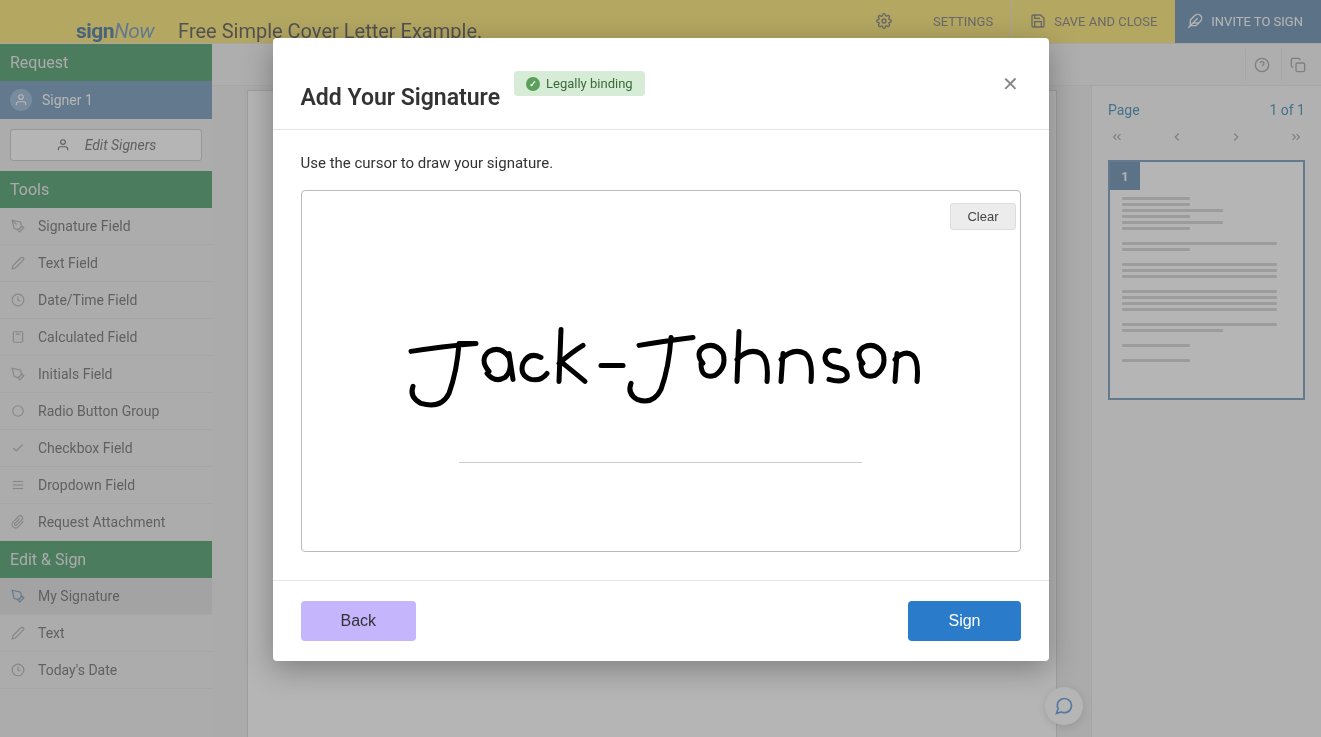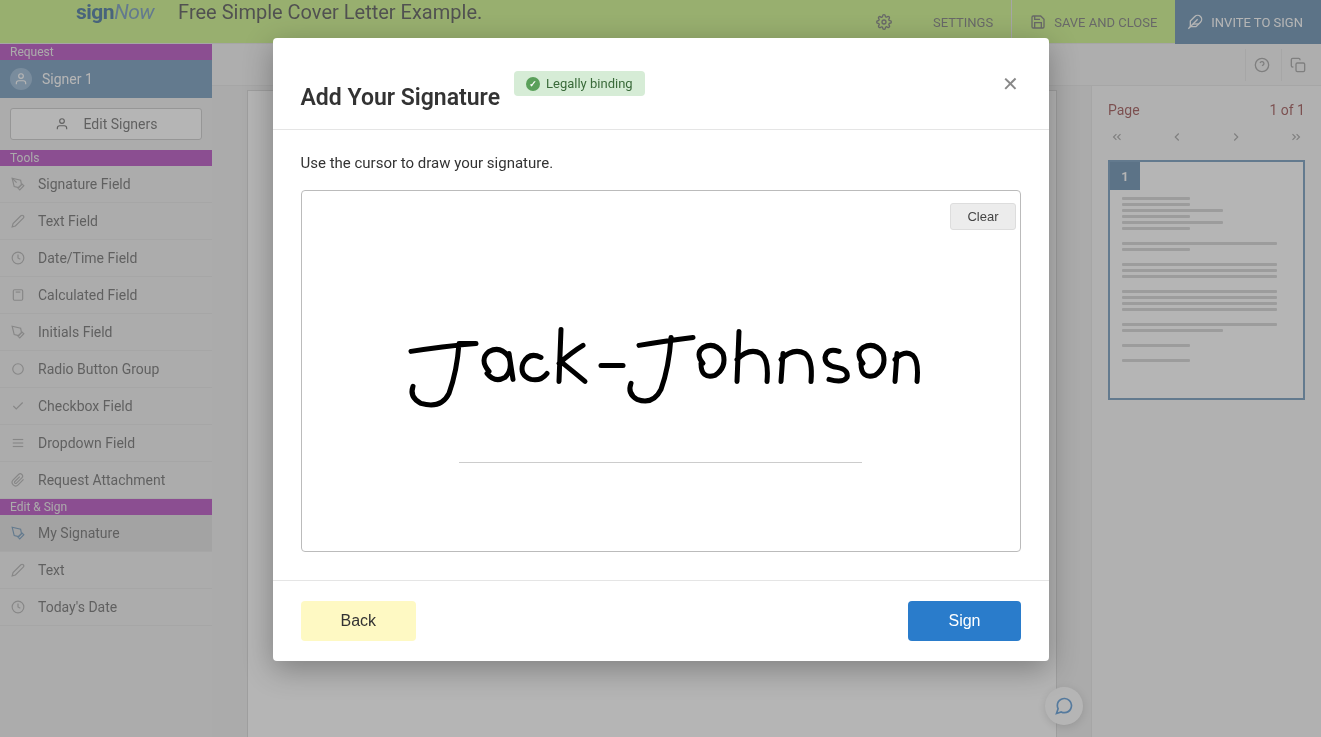--- a/index.html
+++ b/index.html
@@ -7,23 +7,23 @@
       font-family: -apple-system, BlinkMacSystemFont, "Segoe UI", Roboto, sans-serif;
       background: #e8e8e8;
       width: 1321px;
       height: 737px;
       overflow: hidden;
       position: relative;
     }
     
     .header {
       height: 44px;
-      background: #bef264;
-      display: flex;
-      align-items: flex-start;
+      background: #fde047;
+      display: flex;
+      align-items: flex-end;
       border-bottom: 1px solid #ddd;
     }
     .logo {
       padding: 0 24px 0 76px;
       font-size: 21px;
       font-weight: 700;
       color: #0f4c81;
       letter-spacing: -0.5px;
     }
     .logo .now { color: #4a7ca8; font-weight: 400; font-style: italic; }
@@ -70,24 +70,24 @@
       width: 212px;
       background: #ebebeb;
       overflow-y: auto;
       height: calc(737px - 44px);
       position: relative;
     }
     .sidebar::-webkit-scrollbar { width: 8px; }
     .sidebar::-webkit-scrollbar-track { background: #e0e0e0; }
     .sidebar::-webkit-scrollbar-thumb { background: #b0b0b0; border-radius: 4px; }
     .sb-section-hdr {
-      background: #a21caf;
+      background: #15803d;
       color: #e8e8e8;
-      font-size: 12px;
-      padding: 1px 10px;
+      font-size: 16px;
+      padding: 9px 10px;
     }
     .sb-signer {
       background: #4a7ca8;
       color: #fff;
       display: flex;
       align-items: center;
       padding: 8px 10px;
       gap: 10px;
       font-size: 14px;
     }
@@ -102,20 +102,21 @@
       border-radius: 3px;
       background: #fff;
       padding: 7px 0;
       display: flex;
       align-items: center;
       justify-content: center;
       gap: 15px;
       font-size: 14px;
       color: #444;
       cursor: pointer;
+      font-style: italic;
     }
     .sb-tool {
       display: flex;
       align-items: center;
       padding: 10px 10px;
       gap: 12px;
       font-size: 14px;
       color: #444;
       border-bottom: 1px solid #ddd;
       cursor: pointer;
@@ -142,21 +143,21 @@
     
     .right-panel {
       width: 230px;
       background: #f7f7f7;
       border-left: 1px solid #ddd;
       padding: 0;
       height: calc(737px - 44px - 42px);
     }
     .page-label {
       font-size: 14px;
-      color: #7f1d1d;
+      color: #0369a1;
       padding: 16px 16px 0 16px;
       display: flex;
       justify-content: space-between;
     }
     .pager {
       display: flex;
       justify-content: space-between;
       padding: 10px 16px 14px 16px;
     }
     .pager-btn { width: 18px; height: 18px; color: #888; cursor: pointer; display: flex; align-items: center; justify-content: center;}
@@ -255,21 +256,21 @@
       display: flex;
       justify-content: space-between;
     }
     .btn {
       padding: 11px 40px;
       border-radius: 4px;
       font-size: 16px;
       cursor: pointer;
       border: none;
     }
-    .btn-back { background: #fef9c3; color: #333; }
+    .btn-back { background: #c4b5fd; color: #333; }
     .btn-sign { background: #2a7ccb; color: #fff; }
     
     .chat-fab {
       position: absolute;
       bottom: 12px;
       right: 238px;
       width: 38px; height: 38px;
       border-radius: 50%;
       background: #fff;
       box-shadow: 0 2px 8px rgba(0,0,0,0.2);

